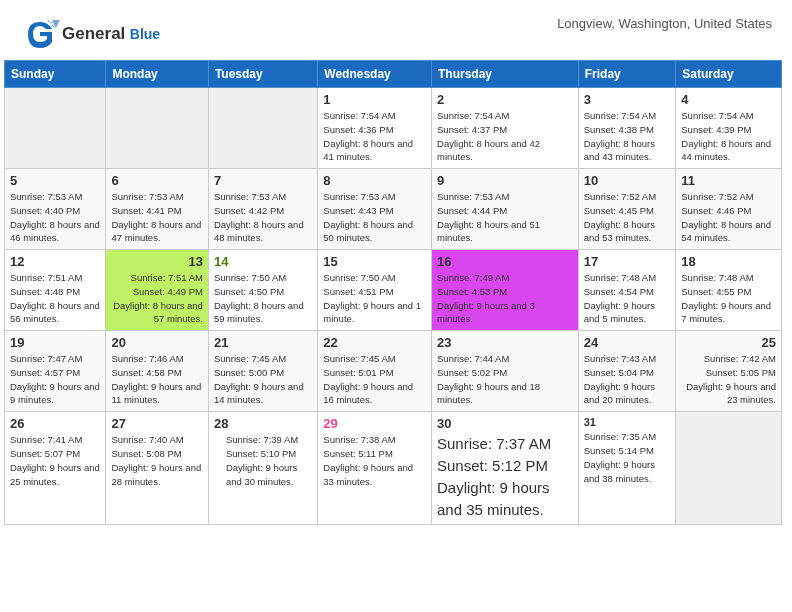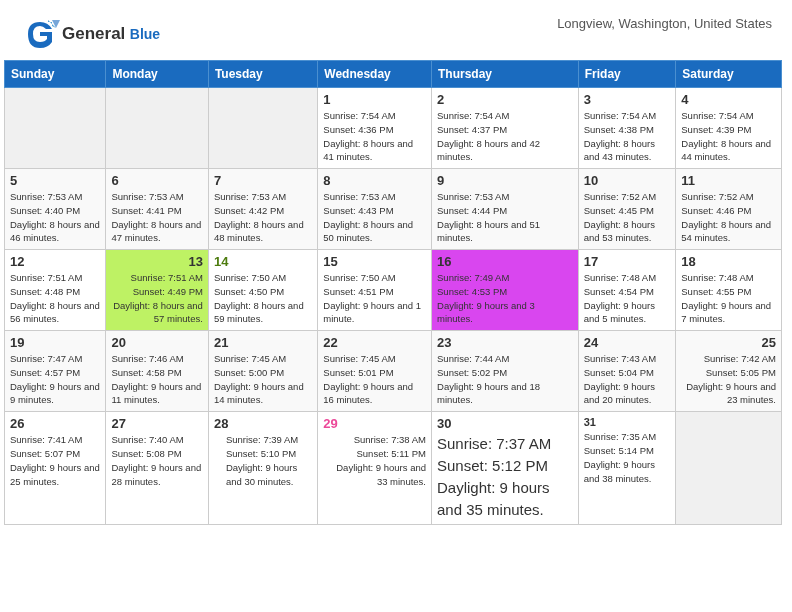--- a/index.html
+++ b/index.html
@@ -246,21 +246,21 @@
 Daylight: 9 hours and 28 minutes.</span>
             </td>
             <td style="background: rgb(255, 255, 255);">
               <span style="font-size: 13px; font-weight: bold; color: rgb(51, 51, 51); display: block; margin-bottom: 2px;">28</span>
               <span style="font-size: 9.5px; color: rgb(51, 51, 51); line-height: 1.45; white-space: pre-line; display: block; margin-left: 12px;">Sunrise: 7:39 AM
 Sunset: 5:10 PM
 Daylight: 9 hours and 30 minutes.</span>
             </td>
             <td style="background: rgb(255, 255, 255);">
               <span style="font-size: 13px; font-weight: bold; color: #ec4899; display: block; margin-bottom: 2px;">29</span>
-              <span style="font-size: 9.5px; color: rgb(51, 51, 51); line-height: 1.45; white-space: pre-line; display: block; text-align: right;">Sunrise: 7:38 AM
+              <span style="font-size: 9.5px; color: rgb(51, 51, 51); line-height: 1.45; white-space: pre-line; display: block;">Sunrise: 7:38 AM
 Sunset: 5:11 PM
 Daylight: 9 hours and 33 minutes.</span>
             </td>
             <td style="background: rgb(255, 255, 255);">
               <span style="font-size: 13px; font-weight: bold; color: rgb(51, 51, 51); display: block; margin-bottom: 2px;">30</span>
               <span style="font-size: 15px; color: rgb(51, 51, 51); line-height: 1.45; white-space: pre-line; display: block;">Sunrise: 7:37 AM
 Sunset: 5:12 PM
 Daylight: 9 hours and 35 minutes.</span>
             </td>
             <td style="background: rgb(255, 255, 255);">

